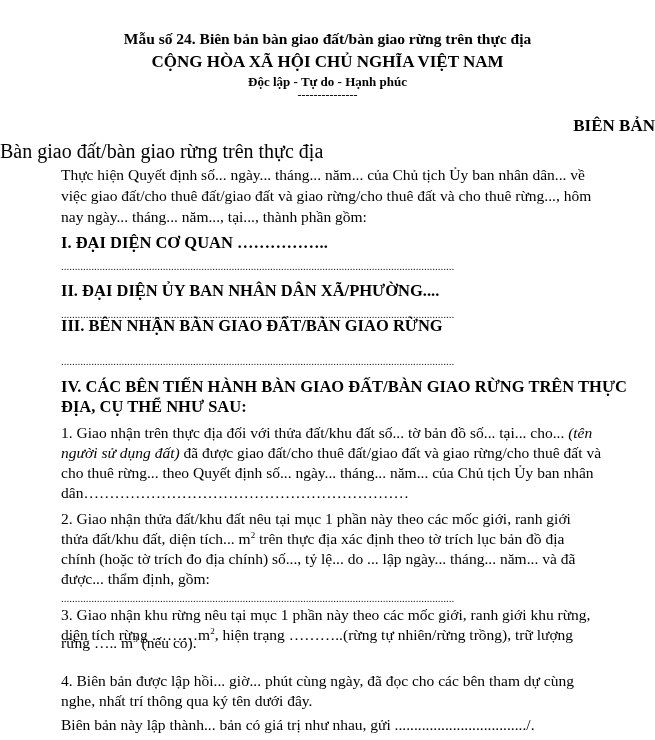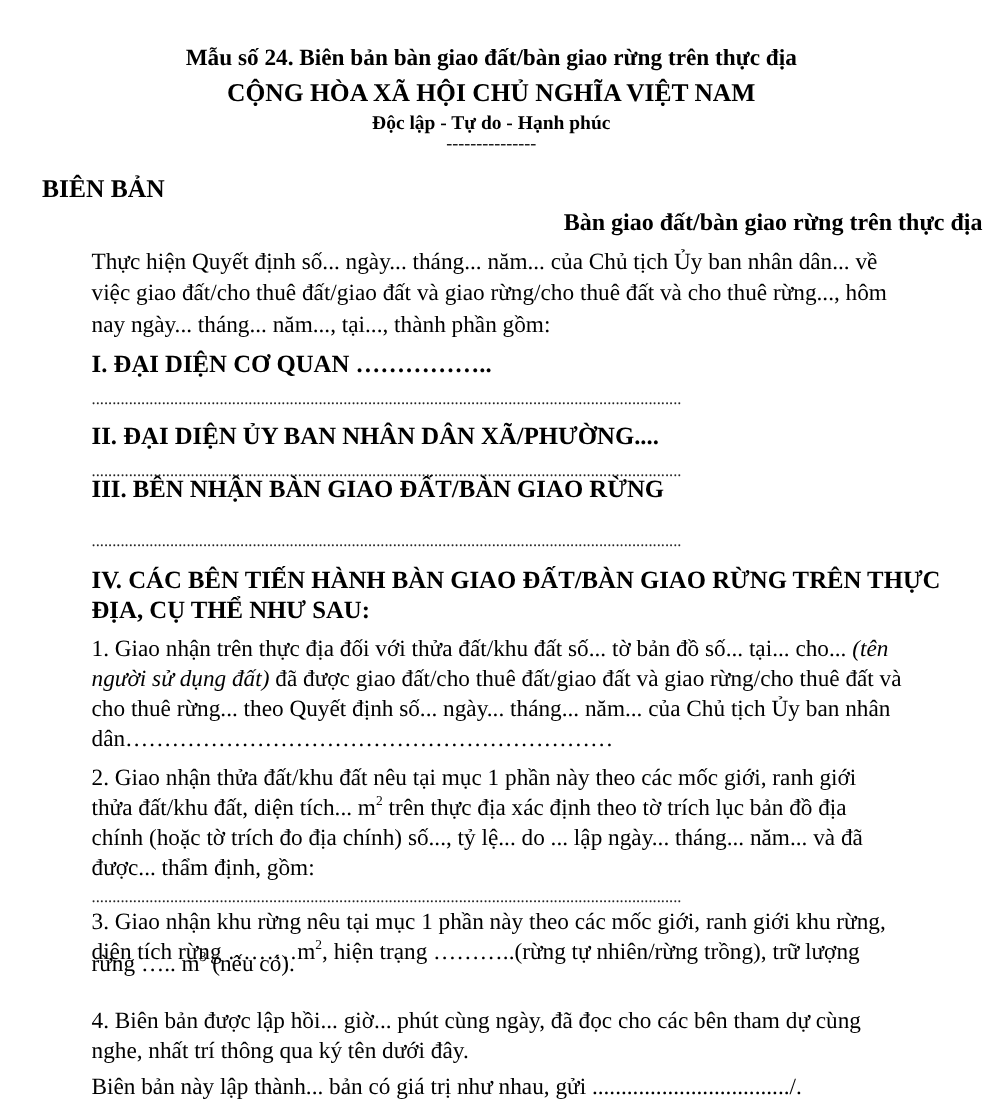--- a/index.html
+++ b/index.html
@@ -8,22 +8,22 @@
       font-family: "Liberation Serif", serif;
       color: #000;
       font-size: 15.5px;
     }
     .page { position: relative; width: 655px; height: 607px; }
     .line { position: absolute; left: 61px; right: 40px; white-space: nowrap; }
     .title1 { top: 30px; font-size: 15.5px; font-weight: bold; text-align: center; left: 0; right: 0; }
     .title2 { top: 52px; font-size: 17px; font-weight: bold; text-align: center; left: 0; right: 0; }
     .title3 { top: 74px; font-size: 13px; font-weight: bold; text-align: center; left: 0; right: 0; }
     .title4 { top: 88px; font-size: 12px; text-align: center; left: 0; right: 0; letter-spacing: 0px; }
-    .title5 { top: 116px; font-size: 17px; font-weight: bold; text-align: left; left: 0; right: 0; padding-left: 28px; }
-    .title6 { top: 140px; font-size: 16px; font-weight: bold; text-align: right; left: 0; right: 0; }
+    .title5 { top: 116px; font-size: 17px; font-weight: bold; text-align: right; left: 0; right: 0; }
+    .title6 { top: 140px; font-size: 20px; font-weight: normal; text-align: left; left: 0; right: 0; }
     .heading { font-size: 16.5px; font-weight: bold; }
     .dots { font-size: 11px; letter-spacing: 0px; color: #222; overflow: hidden; width: 476px; }
     sup { font-size: 9px; line-height: 0; vertical-align: super; }
     i { font-style: italic; }
   </style>
 </head>
 <body>
 
 <div class="page">
 

